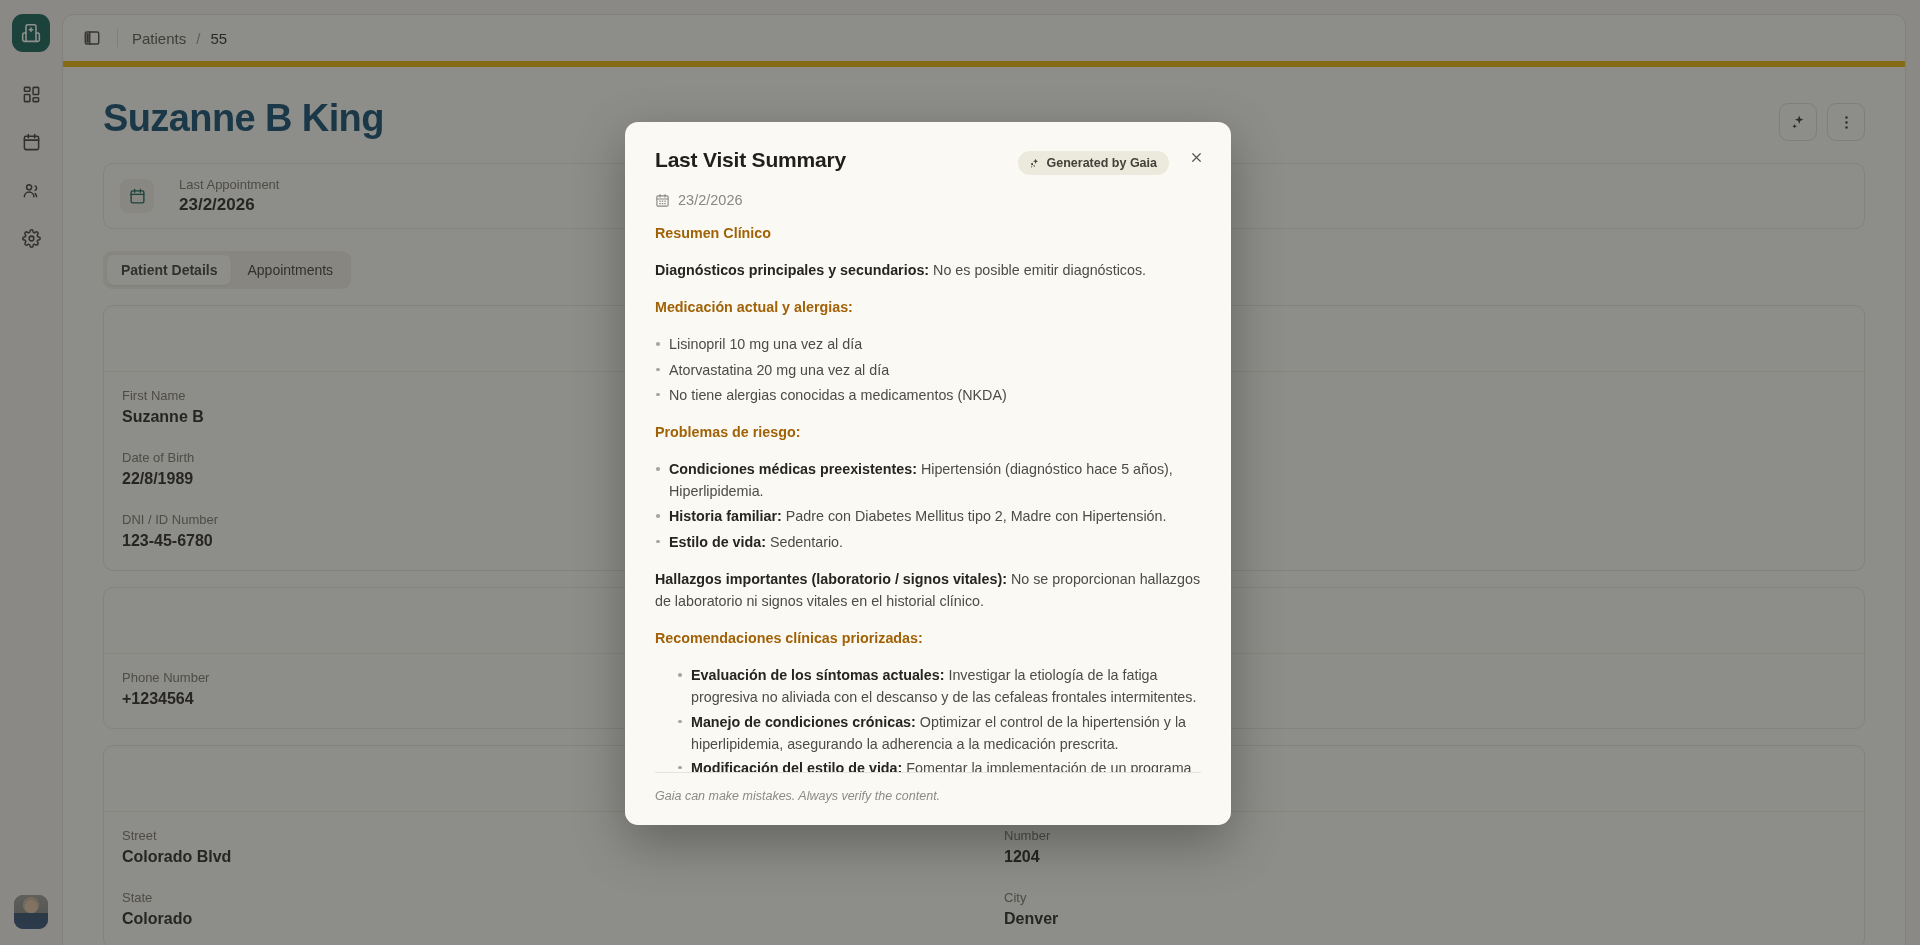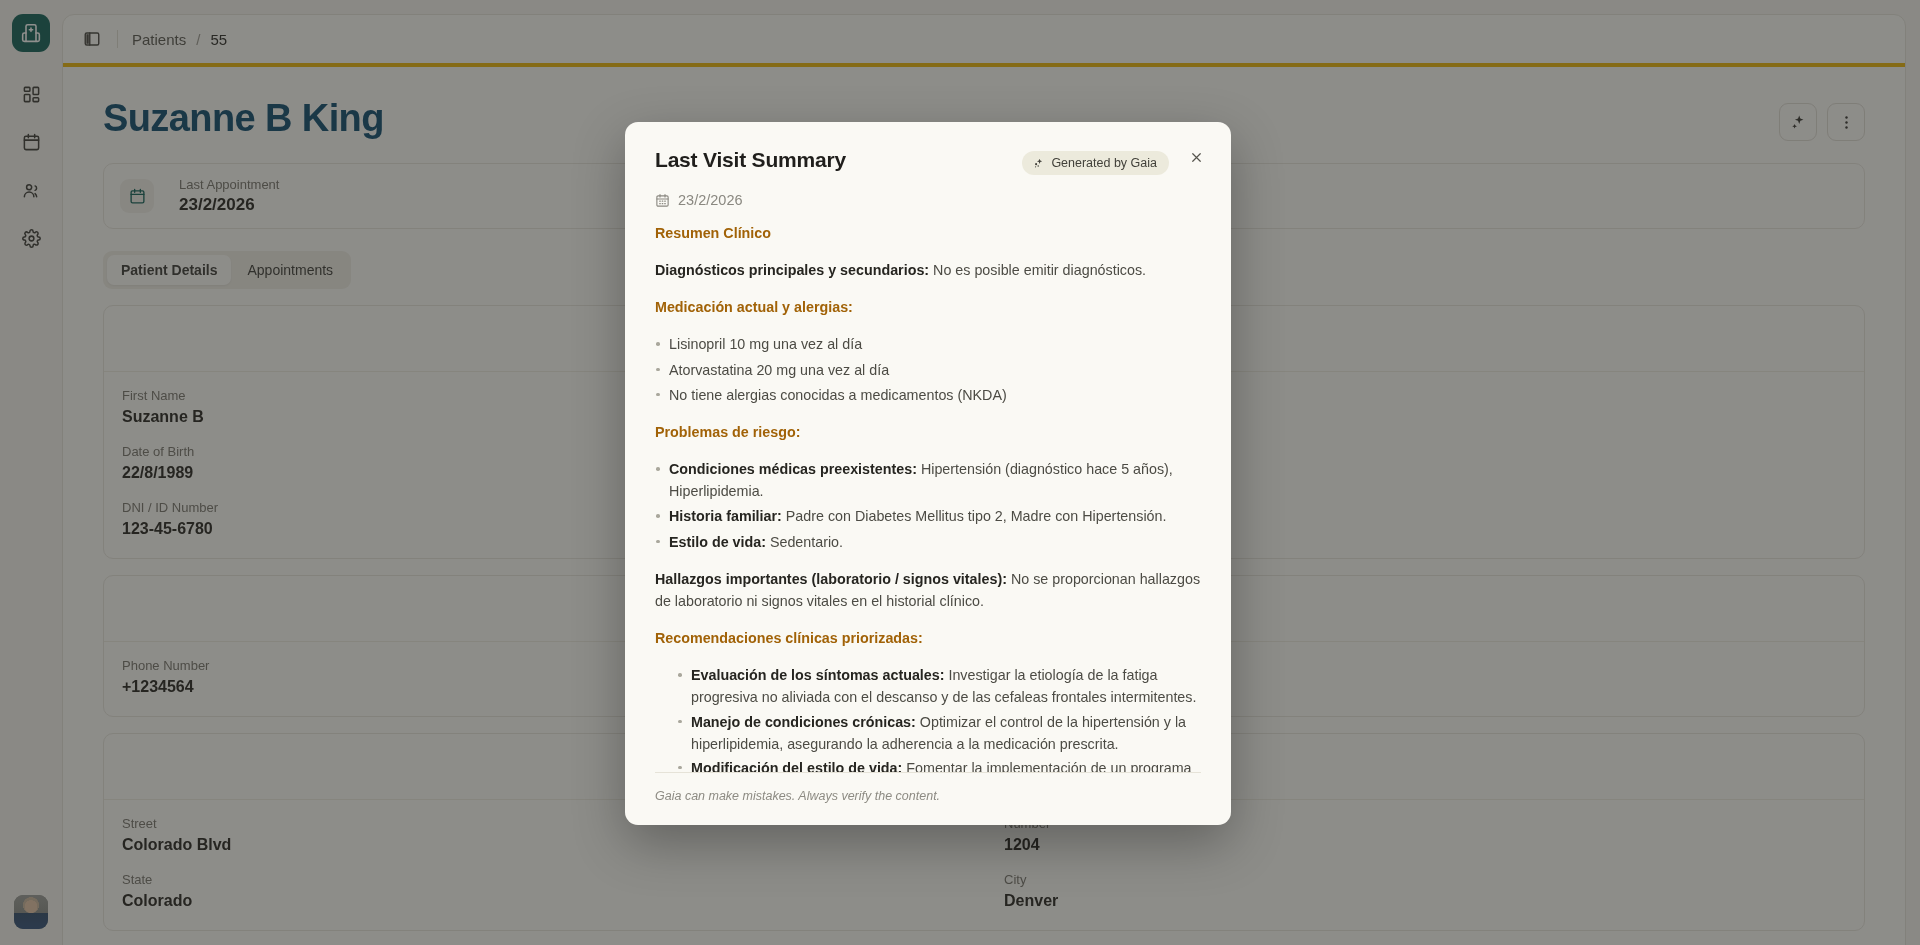--- a/index.html
+++ b/index.html
@@ -46,21 +46,21 @@
   }
 
   .content {
     flex: 1 1 auto; height: 945px; margin: 14px 14px 0 0;
     background: #fbfaf7; border: 1px solid #e4e2da;
     border-radius: 12px 12px 0 0; display: flex; flex-direction: column;
     overflow: hidden;
   }
   .topbar {
     height: 52px; flex: 0 0 52px; display: flex; align-items: center;
-    gap: 14px; padding: 0 18px; border-bottom: 4px solid #eab308;
+    gap: 14px; padding: 0 18px; border-bottom: 6px solid #eab308;
   }
   .panel-toggle { width: 22px; height: 22px; color: #45443f; display:flex; align-items:center; justify-content:center;}
   .vsep { width: 1px; height: 18px; background: #dedbd2; }
   .crumbs { display: flex; align-items: center; gap: 10px; font-size: 15px; color: #57564f; }
   .crumb-sep { color: #9c9a92; }
   .crumb-current { color: #2b2a26; }
 
   .scrollarea { flex: 1 1 auto; padding: 30px 40px 0 40px; overflow: hidden; }
   .page-title { font-size: 38px; font-weight: 700; color: #0c4a6e; letter-spacing: -0.6px; }
 
@@ -92,42 +92,42 @@
   .card {
     border: 1px solid #e6e4dc; border-radius: 10px; background: #fbfaf7;
     margin-top: 16px; overflow: hidden;
   }
   .card-head {
     display: flex; align-items: center; justify-content: space-between;
     padding: 15px 18px; border-bottom: 1px solid #eceadf; flex-direction: column;
   }
   .card-title { font-size: 17px; font-weight: 700; color: #232220; }
   .chev { color: #3c3b37; display: flex; }
-  .card-body { padding: 16px 18px 20px 18px; display: grid; grid-template-columns: 1fr 1fr; gap: 18px 40px; }
+  .card-body { padding: 16px 18px 20px 18px; display: grid; grid-template-columns: 1fr 1fr; gap: 24px 40px; }
   .field-label { font-size: 13px; color: #76746c; margin-bottom: 5px; }
   .field-value { font-size: 16px; font-weight: 700; color: #24231f; }
 
   
   .scrim { position: absolute; inset: 0; background: rgba(40,40,36,0.52); }
 
   
   .modal {
     position: absolute; left: 625px; top: 122px;
     width: 606px; max-height: 703px;
     background: #faf9f4; border-radius: 13px;
     box-shadow: 0 18px 52px rgba(0,0,0,.30);
     display: flex; flex-direction: column; overflow: hidden;
   }
   .modal-head { position: relative; padding: 26px 30px 0 30px; flex: 0 0 auto; }
   .modal-title { font-size: 21px; font-weight: 700; color: #201f1c; letter-spacing: -0.2px; }
   .gen-badge {
     position: absolute; right: 62px; top: 29px;
     display: inline-flex; align-items: center; gap: 6px;
     background: #eceadc; color: #42413a;
-    font-size: 12.5px; font-weight: 400;
+    font-size: 12.5px; font-weight: 700;
     border-radius: 20px; padding: 5px 12px 5px 10px;
   }
   .close-btn {
     position: absolute; right: 22px; top: 22px;
     width: 26px; height: 26px; border-radius: 7px;
     display: flex; align-items: center; justify-content: center; color: #55544d;
   }
   .modal-date {
     display: flex; align-items: center; gap: 8px;
     padding: 0 30px; margin-top: 20px; color: #8a8880; font-size: 14.5px;

